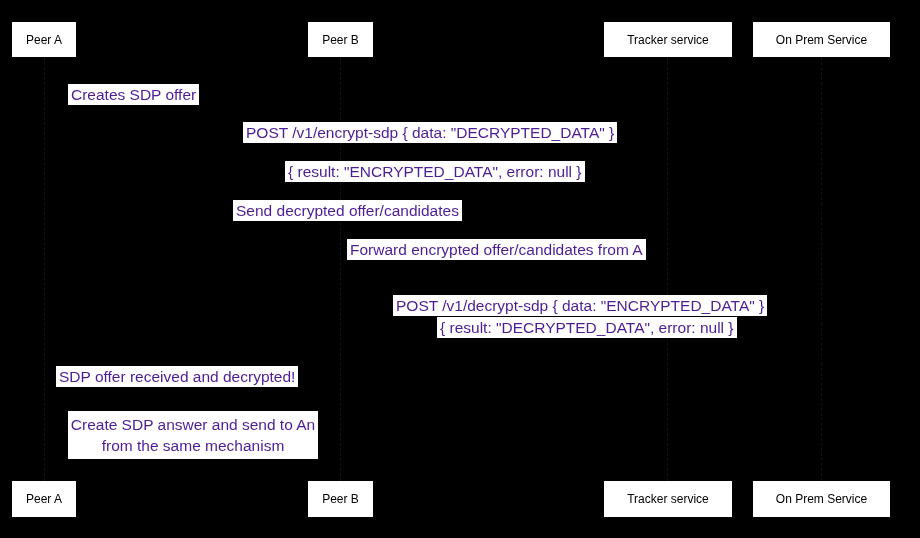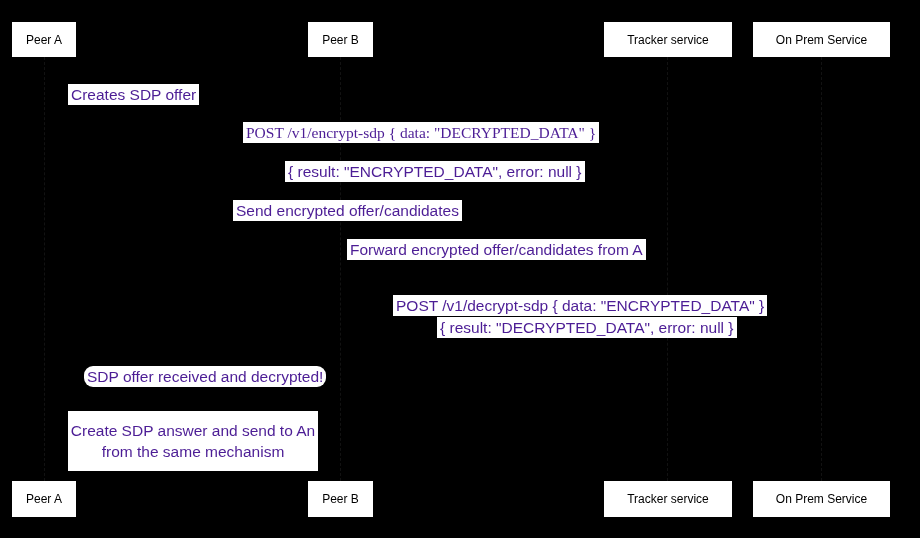--- a/index.html
+++ b/index.html
@@ -43,21 +43,21 @@
     height: 21px;
     padding: 0 3px;
     white-space: nowrap;
     box-sizing: border-box;
   }
   .msg.note {
     height: auto;
     width: 250px;
     white-space: normal;
     text-align: center;
-    padding: 9px 0;
+    padding: 3px 0;
   }
   .msg.note div { line-height: 21px; }
 
   
   .a-peer-a    { left: 12px;  top: 22px; width: 64px;  height: 35px; }
   .a-peer-b    { left: 308px; top: 22px; width: 65px;  height: 35px; }
   .a-tracker   { left: 604px; top: 22px; width: 128px; height: 35px; }
   .a-onprem    { left: 753px; top: 22px; width: 137px; height: 35px; }
   
   .b-peer-a    { left: 12px;  top: 481px; width: 64px;  height: 36px; }
@@ -66,48 +66,48 @@
   .b-onprem    { left: 753px; top: 481px; width: 137px; height: 36px; }
 
   
   .l-peer-a  { left: 44px; }
   .l-peer-b  { left: 340px; }
   .l-tracker { left: 667px; }
   .l-onprem  { left: 821px; }
 
   
   .m0 { left: 68px;  top: 84px;  }
-  .m1 { left: 243px; top: 122px; font-family: Liberation Serif, serif; }
+  .m1 { left: 243px; top: 122px; }
   .m2 { left: 285px; top: 161px; }
   .m3 { left: 233px; top: 200px; }
   .m4 { left: 347px; top: 239px; }
   .m5 { left: 393px; top: 279px; margin-top: 16px; }
   .m6 { left: 437px; top: 317px; }
-  .m7 { left: 84px;  top: 366px; border-radius: 9px; }
+  .m7 { left: 56px;  top: 366px; }
   .m8 { left: 68px;  top: 411px; }
 </style>
 </head>
 <body>
 
 <div class="stage">
 
   <div class="lifeline l-peer-a"></div>
   <div class="lifeline l-peer-b"></div>
   <div class="lifeline l-tracker"></div>
   <div class="lifeline l-onprem"></div>
 
   <div class="actor a-peer-a">Peer A</div>
   <div class="actor a-peer-b">Peer B</div>
   <div class="actor a-tracker">Tracker service</div>
   <div class="actor a-onprem">On Prem Service</div>
 
   <div class="msg m0">Creates SDP offer</div>
   <div class="msg m1">POST /v1/encrypt-sdp { data: "DECRYPTED_DATA" }</div>
   <div class="msg m2">{ result: "ENCRYPTED_DATA", error: null }</div>
-  <div class="msg m3">Send encrypted offer/candidates</div>
+  <div class="msg m3">Send decrypted offer/candidates</div>
   <div class="msg m4">Forward encrypted offer/candidates from A</div>
   <div class="msg m5">POST /v1/decrypt-sdp { data: "ENCRYPTED_DATA" }</div>
   <div class="msg m6">{ result: "DECRYPTED_DATA", error: null }</div>
   <div class="msg m7">SDP offer received and decrypted!</div>
   <div class="msg note m8">
     <div>Create SDP answer and send to An</div>
     <div>from the same mechanism</div>
   </div>
 
   <div class="actor b-peer-a">Peer A</div>

